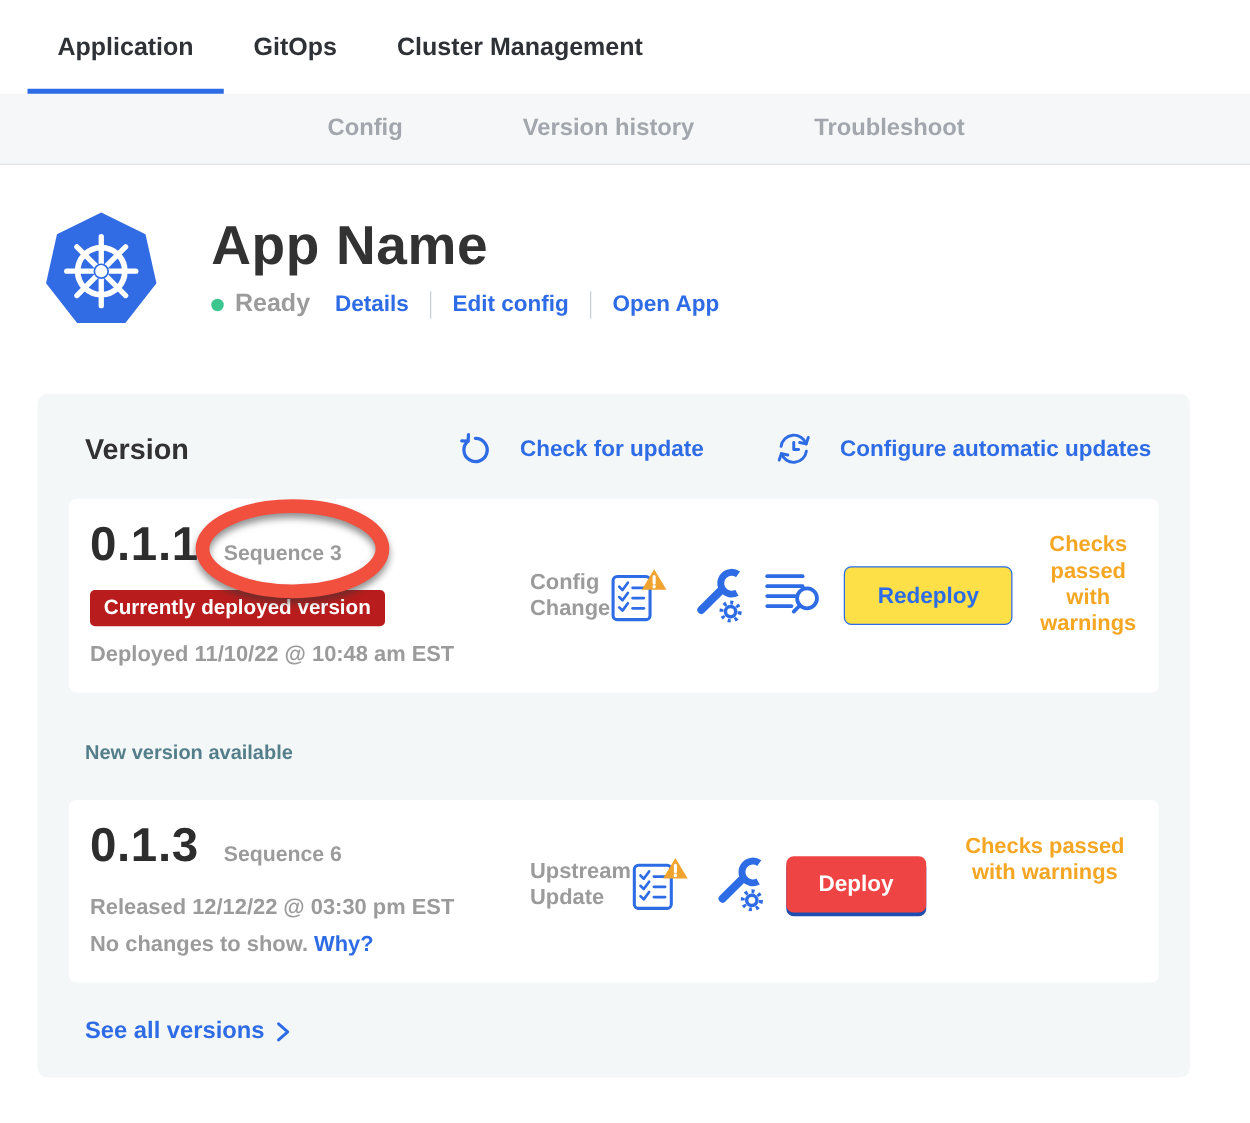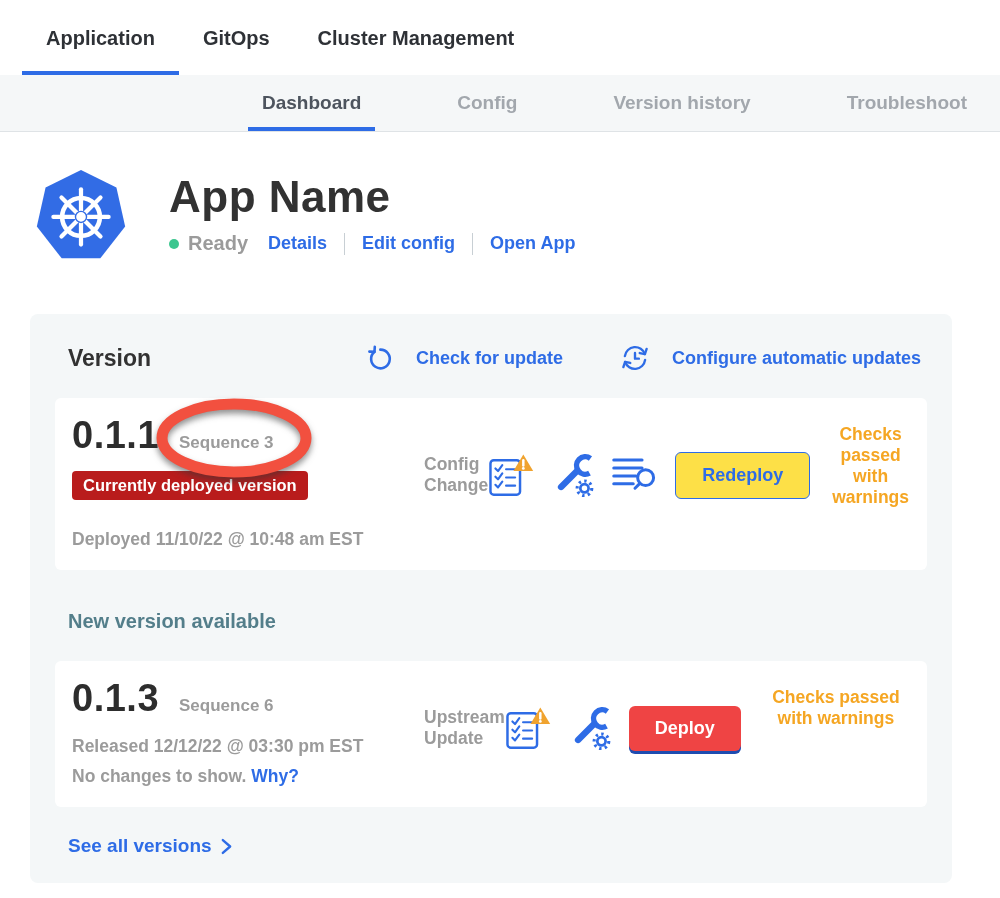--- a/index.html
+++ b/index.html
@@ -43,51 +43,50 @@
   .vcard { background: #fff; border-radius: 6px; margin-top: 26px;
     padding: 16px 16px 20px 17px; display: flex; align-items: flex-start; }
   .vcard-left { width: 352px; flex: none; }
   .version-line { position: relative; display: flex; align-items: baseline; }
   .version-number { font-size: 38px; font-weight: 700; color: #2d2d2d; letter-spacing: .5px; }
   .sequence { font-size: 17px; font-weight: 600; color: #9b9b9b; margin-left: 20px; }
   .annotation-ellipse { position: absolute; left: 82px; top: -18px; pointer-events: none;
     filter: drop-shadow(0 4px 3px rgba(55,55,55,.55)); }
   .deployed-badge { display: inline-block; margin-top: 14px; background: #b91c1c; color: #fff;
     font-size: 16.5px; font-weight: 700; padding: 5px 11px; border-radius: 4px; }
-  .meta-text { margin-top: 29px; font-size: 17.5px; font-weight: 600; color: #9b9b9b; }
+  .meta-text { margin-top: 12px; font-size: 17.5px; font-weight: 600; color: #9b9b9b; }
   .why-link { color: #2e6ce6; font-weight: 700; cursor: pointer; }
 
   .vcard-right { flex: 1; display: flex; flex-direction: row; }
   .vcard-right-top { display: flex; align-items: center; margin-top: 28px; }
   .type-label { font-size: 17.5px; font-weight: 700; color: #9b9b9b; }
   .icon-row { margin-left: auto; display: flex; align-items: center; gap: 17px; padding-right: 20px; }
   .icon-btn { cursor: pointer; line-height: 0; position: relative; }
   .checks-text { margin-top: 10px; text-align: center; font-size: 17.5px; font-weight: 700; color: #f5a623; }
 
   .btn { font-family: inherit; font-size: 18px; font-weight: 700; border-radius: 6px;
     padding: 12px 26px; cursor: pointer; }
   .btn-outline { background: #fde047; color: #2e6ce6; border: 1px solid #2e6ce6; }
   .btn-primary { background: #ef4444; color: #fff; border: none; box-shadow: 0 3px 0 #1f4cb0; }
 
-  .new-version-heading { margin: 40px 0 0 13px; font-size: 20px; font-weight: 700; color: #537e8a; }
+  .new-version-heading { margin: 40px 0 0 13px; font-size: 16px; font-weight: 700; color: #537e8a; }
   .vcard.second { margin-top: 28px; }
   .see-all { margin: 28px 0 2px 13px; display: inline-flex; align-items: center; gap: 9px;
     font-size: 19px; font-weight: 700; color: #2e6ce6; cursor: pointer; }
 </style>
 </head>
 <body>
 
 <nav class="topnav">
   <div class="topnav-item active">Application</div>
   <div class="topnav-item">GitOps</div>
   <div class="topnav-item">Cluster Management</div>
 </nav>
 
 <nav class="subnav">
-  <div class="subnav-item active">Dashboard</div>
   <div class="subnav-item">Config</div>
   <div class="subnav-item">Version history</div>
   <div class="subnav-item">Troubleshoot</div>
 </nav>
 
 <header class="app-header">
   <span class="k8s-logo">
     <svg viewBox="0 0 100 104" width="92" height="96">
       <polygon points="50,2 88.5,21 98,63.5 71,98 29,98 2,63.5 11.5,21" fill="#326ce5"></polygon>
       <g stroke="#fff" stroke-width="4.6" stroke-linecap="round">

